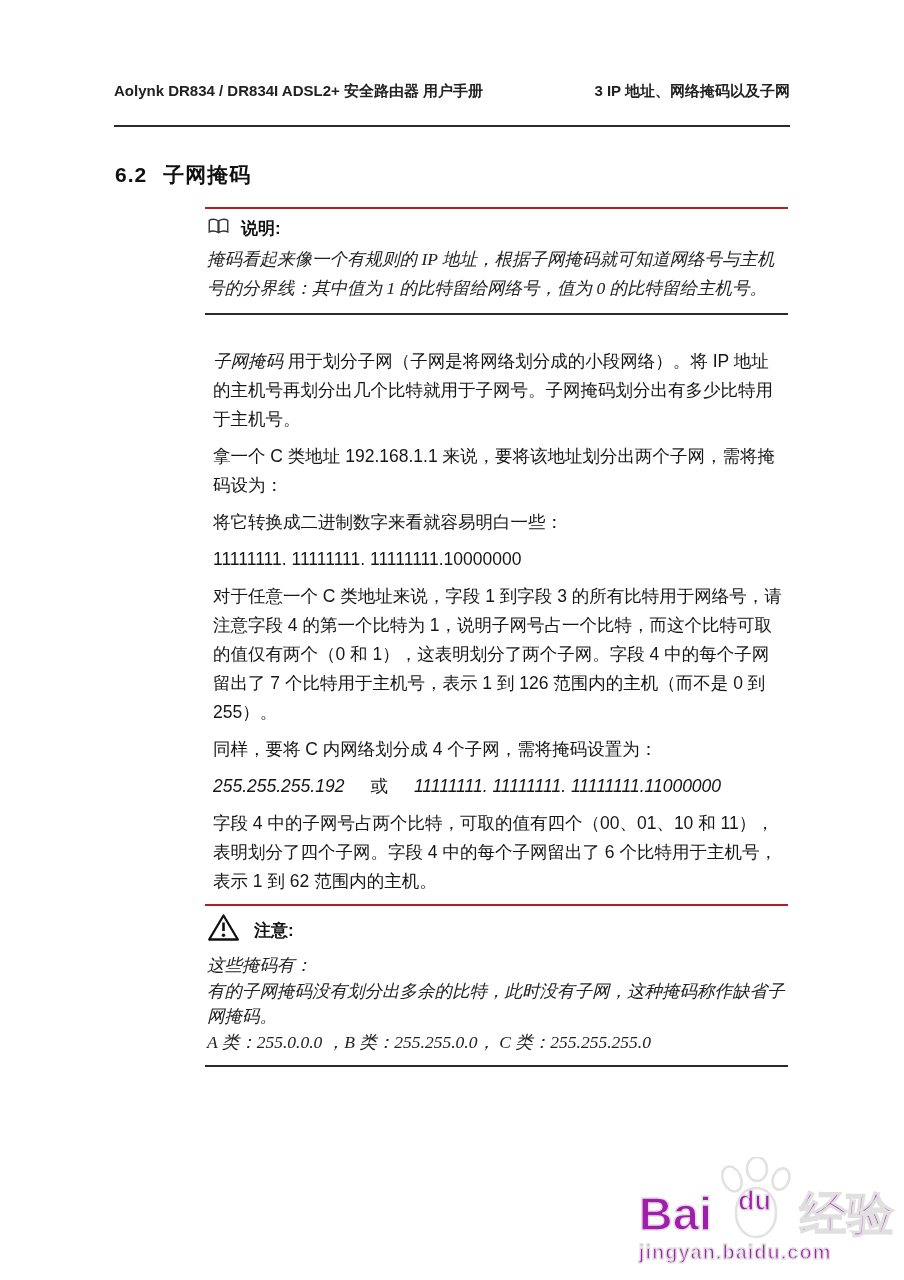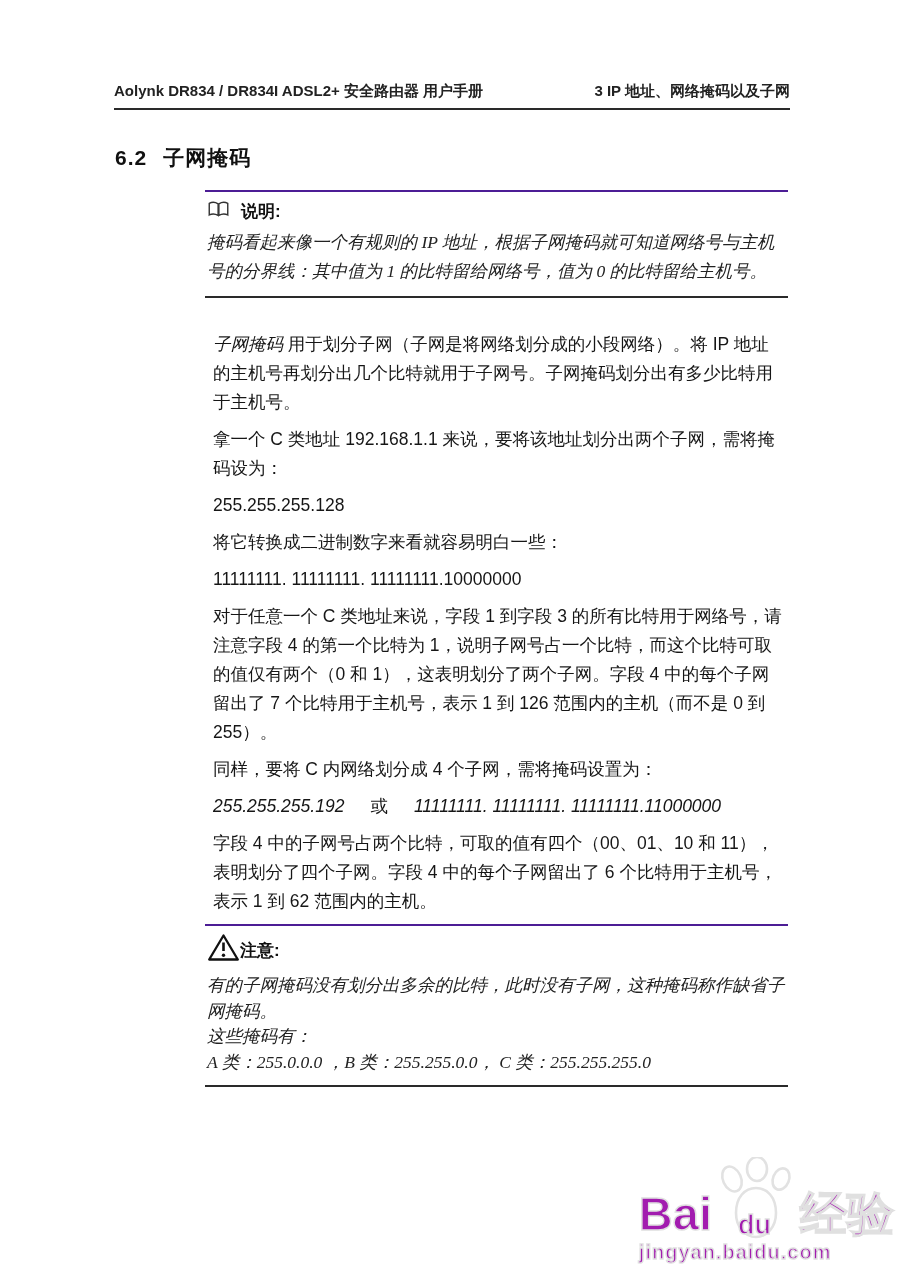--- a/index.html
+++ b/index.html
@@ -3,39 +3,39 @@
 <meta charset="utf-8">
 <style>
   * { margin: 0; padding: 0; box-sizing: border-box; }
   html, body { background: #fff; }
   body { width: 904px; height: 1280px; position: relative; overflow: hidden;
          font-family: "Liberation Sans", "DejaVu Sans", sans-serif; color: #1b1b1b; }
 
   .page { width: 904px; height: 1280px; position: relative; background: #fff; }
 
   
-  .doc-header { margin: 0 114px; padding-top: 82px; padding-bottom: 7px;
+  .doc-header { margin: 0 114px; padding-top: 82px; padding-bottom: 24px;
                 border-bottom: 2px solid #2a2a2a;
                 display: flex; justify-content: space-between; align-items: flex-end;
                 font-size: 15px; font-weight: 600; color: #222; }
 
   
   .section-title { margin: 34px 0 0 115px; font-size: 21px; font-weight: bold;
                    letter-spacing: 1px; color: #111; }
   .section-title .num { margin-right: 16px; }
 
   
   .rule-box { margin-left: 205px; margin-right: 116px;
-              border-top: 2px solid #4c1d95; border-bottom: 2px solid #2a2a2a; }
+              border-top: 2px solid #b91c1c; border-bottom: 2px solid #2a2a2a; }
   .note-box { margin-top: 18px; padding: 8px 2px 10px 2px; }
   .caution-box { margin-top: 8px; padding: 7px 2px 10px 2px; }
 
   .box-title { display: flex; align-items: center; gap: 11px;
                font-size: 17px; font-weight: bold; color: #111; }
-  .caution-box .box-title { gap: 0; }
+  .caution-box .box-title { gap: 14px; }
 
   .kai { font-family: "Liberation Serif", "DejaVu Serif", serif; font-style: italic;
          font-size: 17.5px; color: #222; }
   .note-text { margin-top: 5px; line-height: 29px; }
   .caution-text { margin-top: 6px; line-height: 25.5px; }
   .caution-text div { margin: 0; }
 
   
   .body-text { margin: 32px 110px 0 205px; font-size: 17.5px; line-height: 29px; color: #161616; }
   .body-text p { margin: 8px; }
@@ -46,21 +46,21 @@
   
   .page-number { margin-top: 250px; text-align: center; font-size: 15.5px; color: #2a2a2a; }
 
   
   .watermark { position: absolute; right: 10px; bottom: 16px; text-align: left;
                color: #a21caf; -webkit-text-stroke: 1.4px #e0e0e0; user-select: none; }
   .wm-row { display: flex; align-items: flex-end; }
   .wm-big { font-size: 47px; font-weight: bold; line-height: 1; }
   .wm-paw { position: relative; width: 84px; height: 86px; margin: 0 2px -6px 2px; }
   .wm-paw svg { position: absolute; left: 0; top: 0; }
-  .wm-du { position: absolute; left: 24px; bottom: 4px; font-size: 27px;
+  .wm-du { position: absolute; left: 24px; bottom: 28px; font-size: 27px;
            font-weight: bold; line-height: 1; }
   .wm-url { font-size: 20px; font-weight: bold; margin-top: 4px; letter-spacing: 1px; }
 
   .icon-svg { flex: 0 0 auto; }
 </style>
 </head>
 <body>
 
 <div class="page">
 
@@ -82,43 +82,42 @@
         </svg>
       </span>
       <span>说明:</span>
     </div>
     <div class="note-text kai">掩码看起来像一个有规则的 IP 地址，根据子网掩码就可知道网络号与主机号的分界线：其中值为 1 的比特留给网络号，值为 0 的比特留给主机号。</div>
   </div>
 
   <div class="body-text">
     <p><span class="ital-lead">子网掩码</span><span> 用于划分子网（子网是将网络划分成的小段网络）。将 IP 地址的主机号再划分出几个比特就用于子网号。子网掩码划分出有多少比特用于主机号。</span></p>
     <p>拿一个 C 类地址 192.168.1.1 来说，要将该地址划分出两个子网，需将掩码设为：</p>
-    <p>255.255.255.128</p>
     <p>将它转换成二进制数字来看就容易明白一些：</p>
     <p>11111111. 11111111. 11111111.10000000</p>
     <p>对于任意一个 C 类地址来说，字段 1 到字段 3 的所有比特用于网络号，请注意字段 4 的第一个比特为 1，说明子网号占一个比特，而这个比特可取的值仅有两个（0 和 1），这表明划分了两个子网。字段 4 中的每个子网留出了 7 个比特用于主机号，表示 1 到 126 范围内的主机（而不是 0 到 255）。</p>
     <p>同样，要将 C 内网络划分成 4 个子网，需将掩码设置为：</p>
     <p><span class="mono-gap">255.255.255.192</span><span class="or-word">或</span><span class="mono-gap">11111111. 11111111. 11111111.11000000</span></p>
     <p>字段 4 中的子网号占两个比特，可取的值有四个（00、01、10 和 11），表明划分了四个子网。字段 4 中的每个子网留出了 6 个比特用于主机号，表示 1 到 62 范围内的主机。</p>
   </div>
 
   <div class="rule-box caution-box">
     <div class="box-title">
       <span class="icon-svg">
         <svg width="33" height="29" viewBox="0 0 33 29">
           <path d="M16.5 2.5 L30.8 26.5 L2.2 26.5 Z" fill="none" stroke="#111" stroke-width="2.3" stroke-linejoin="round"></path>
           <line x1="16.5" y1="9.5" x2="16.5" y2="18" stroke="#111" stroke-width="2.6"></line>
           <circle cx="16.5" cy="22.3" r="1.7" fill="#111"></circle>
         </svg>
       </span>
       <span>注意:</span>
     </div>
     <div class="caution-text kai">
+      <div>这些掩码有：</div>
       <div>有的子网掩码没有划分出多余的比特，此时没有子网，这种掩码称作缺省子网掩码。</div>
-      <div>这些掩码有：</div>
       <div>A 类：255.0.0.0 ，B 类：255.255.0.0，  C 类：255.255.255.0</div>
     </div>
   </div>
 
   <div class="page-number">61</div>
 
   <div class="watermark">
     <div class="wm-row">
       <span class="wm-big">Bai</span>
       <span class="wm-paw">

